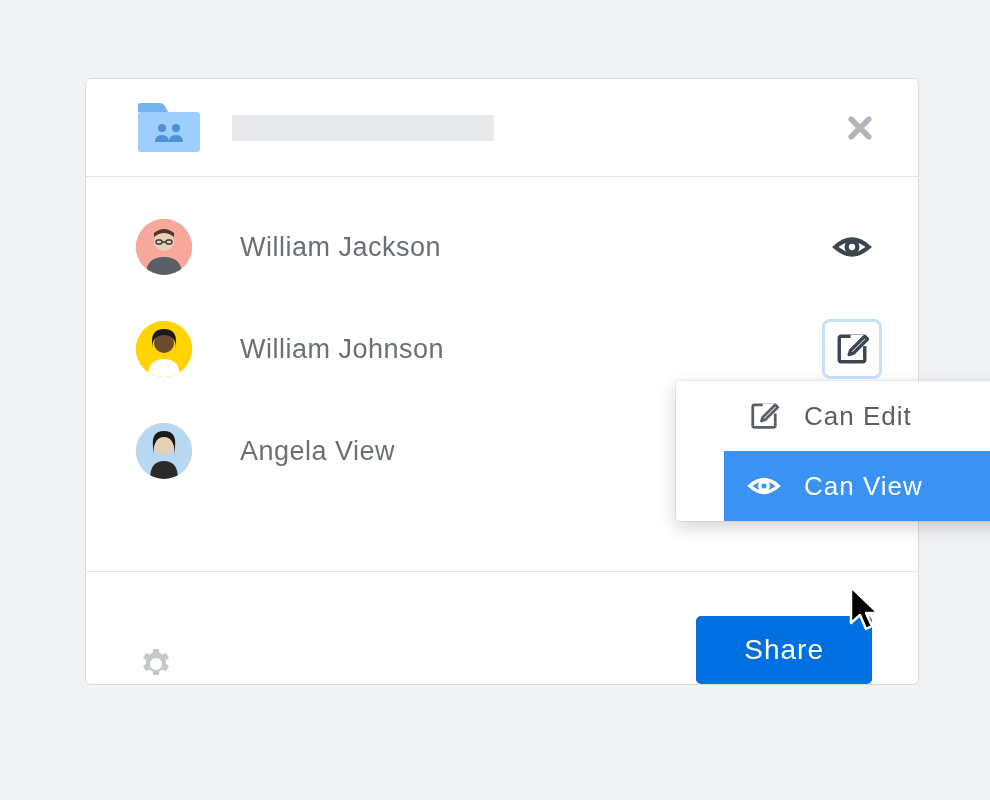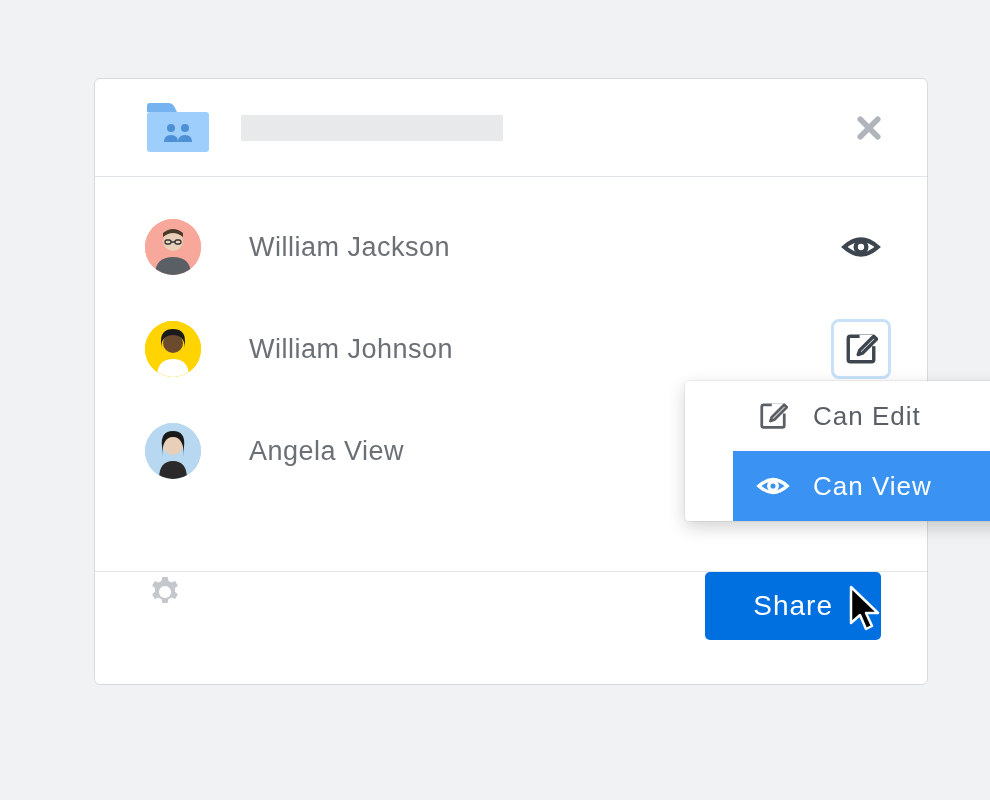--- a/index.html
+++ b/index.html
@@ -6,21 +6,21 @@
     body {
       width: 990px;
       height: 800px;
       background: #f1f2f4;
       font-family: -apple-system, BlinkMacSystemFont, "Segoe UI", Helvetica, Arial, sans-serif;
       position: relative;
       overflow: hidden;
     }
     .dialog {
       position: absolute;
-      left: 94px;
+      left: 85px;
       top: 78px;
       width: 834px;
       background: #fff;
       border: 1px solid #d7dbdf;
       border-radius: 6px;
     }
     .dialog-header {
       height: 98px;
       border-bottom: 1px solid #e1e4e8;
       display: flex;
@@ -123,21 +123,21 @@
       justify-content: center;
       margin-right: 22px;
     }
     .dd-normal { color: #5a5f66; }
     .dd-normal .icon-slot { color: #5a5f66; }
     .dd-selected { background: #3a93f2; color: #fff; }
     .dd-selected .icon-slot { color: #fff; }
     .dialog-footer {
       height: 112px;
       display: flex;
-      align-items: flex-start;
+      align-items: flex-end;
       padding: 0 46px 0 50px;
     }
     .settings-btn {
       width: 40px;
       height: 40px;
       display: flex;
       align-items: center;
       justify-content: center;
       cursor: pointer;
       color: #c4c8cd;

